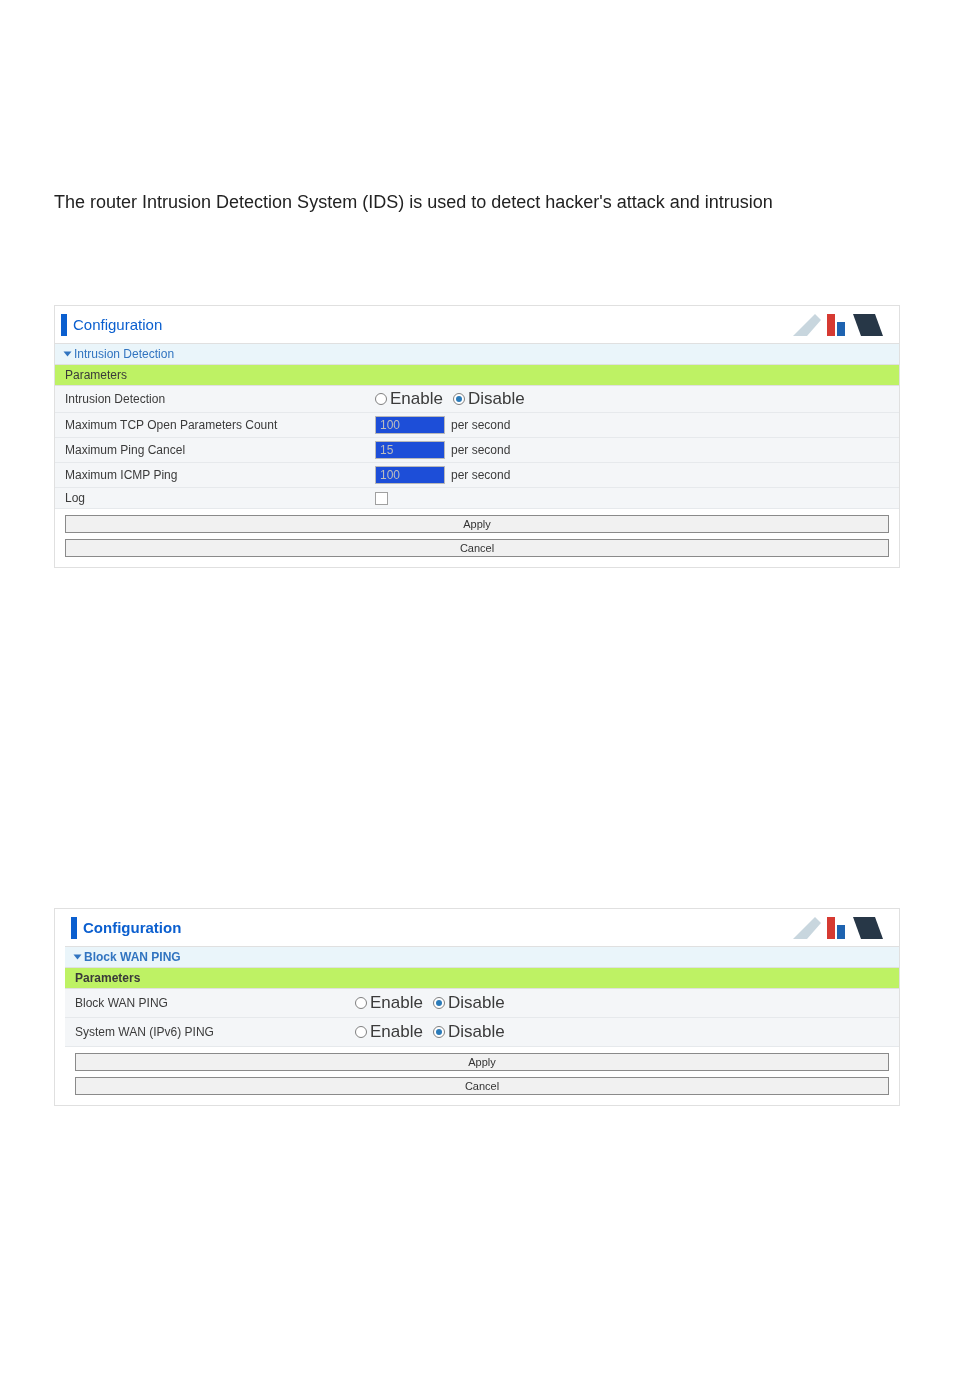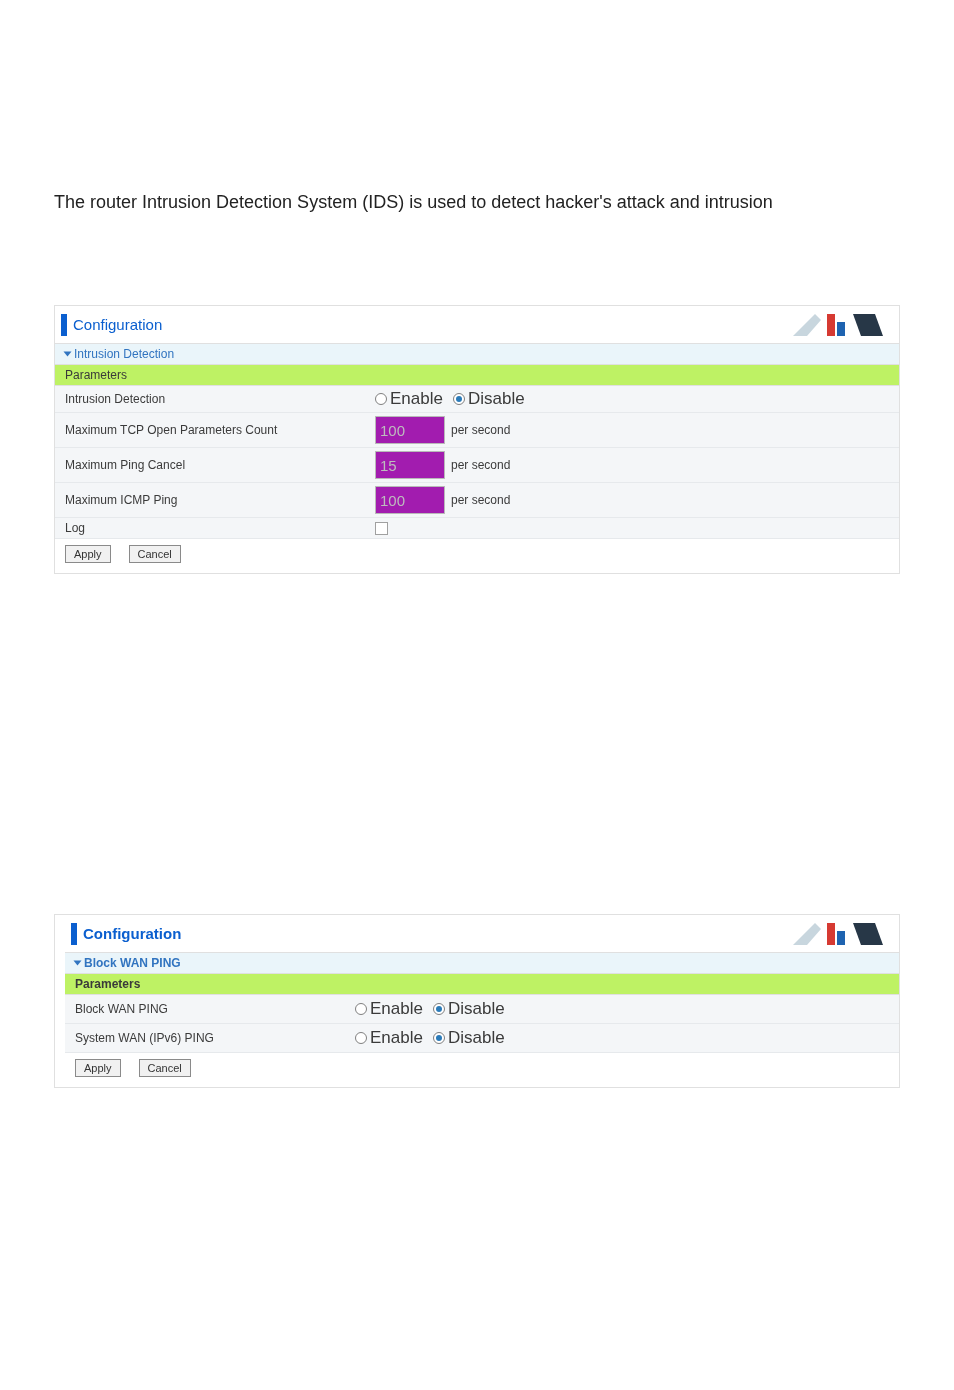--- a/index.html
+++ b/index.html
@@ -126,39 +126,40 @@
     height: 6px;
     border-radius: 50%;
     background: #2b7bb9;
   }
   .radiolabel {
     margin-right: 10px;
     font-size: 17px;
   }
   .inputbox {
     border: 1px solid #b9b9b9;
-    background: #a21caf;
+    background: #1d4ed8;
     color: #bdbdbd;
-    font-size: 15px;
+    font-size: 12px;
     padding: 2px 4px;
     width: 70px;
-    height: 28px;
+    height: 18px;
     margin-right: 6px;
   }
   .checkbox {
     width: 13px;
     height: 13px;
     border: 1px solid #a0a0a0;
     background: #fff;
   }
   .btnrow {
     padding: 6px 10px 10px 10px;
     display: flex;
-    gap: 18px;
-    background: #fff;
+    gap: 6px;
+    background: #fff;
+    flex-direction: column;
   }
   .btn {
     border: 1px solid #8a8a8a;
     background: #f1f1f1;
     font-size: 11px;
     padding: 2px 8px;
     color: #333;
     cursor: pointer;
   }
 </style>

